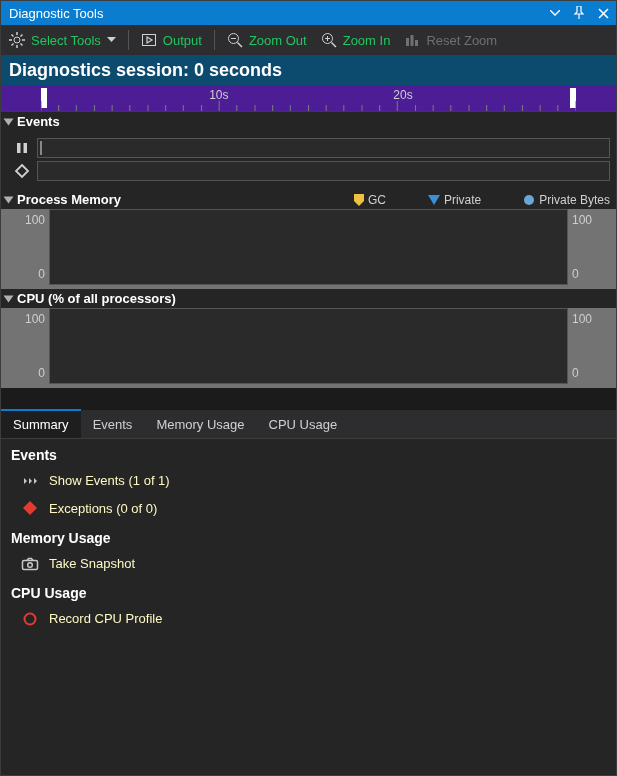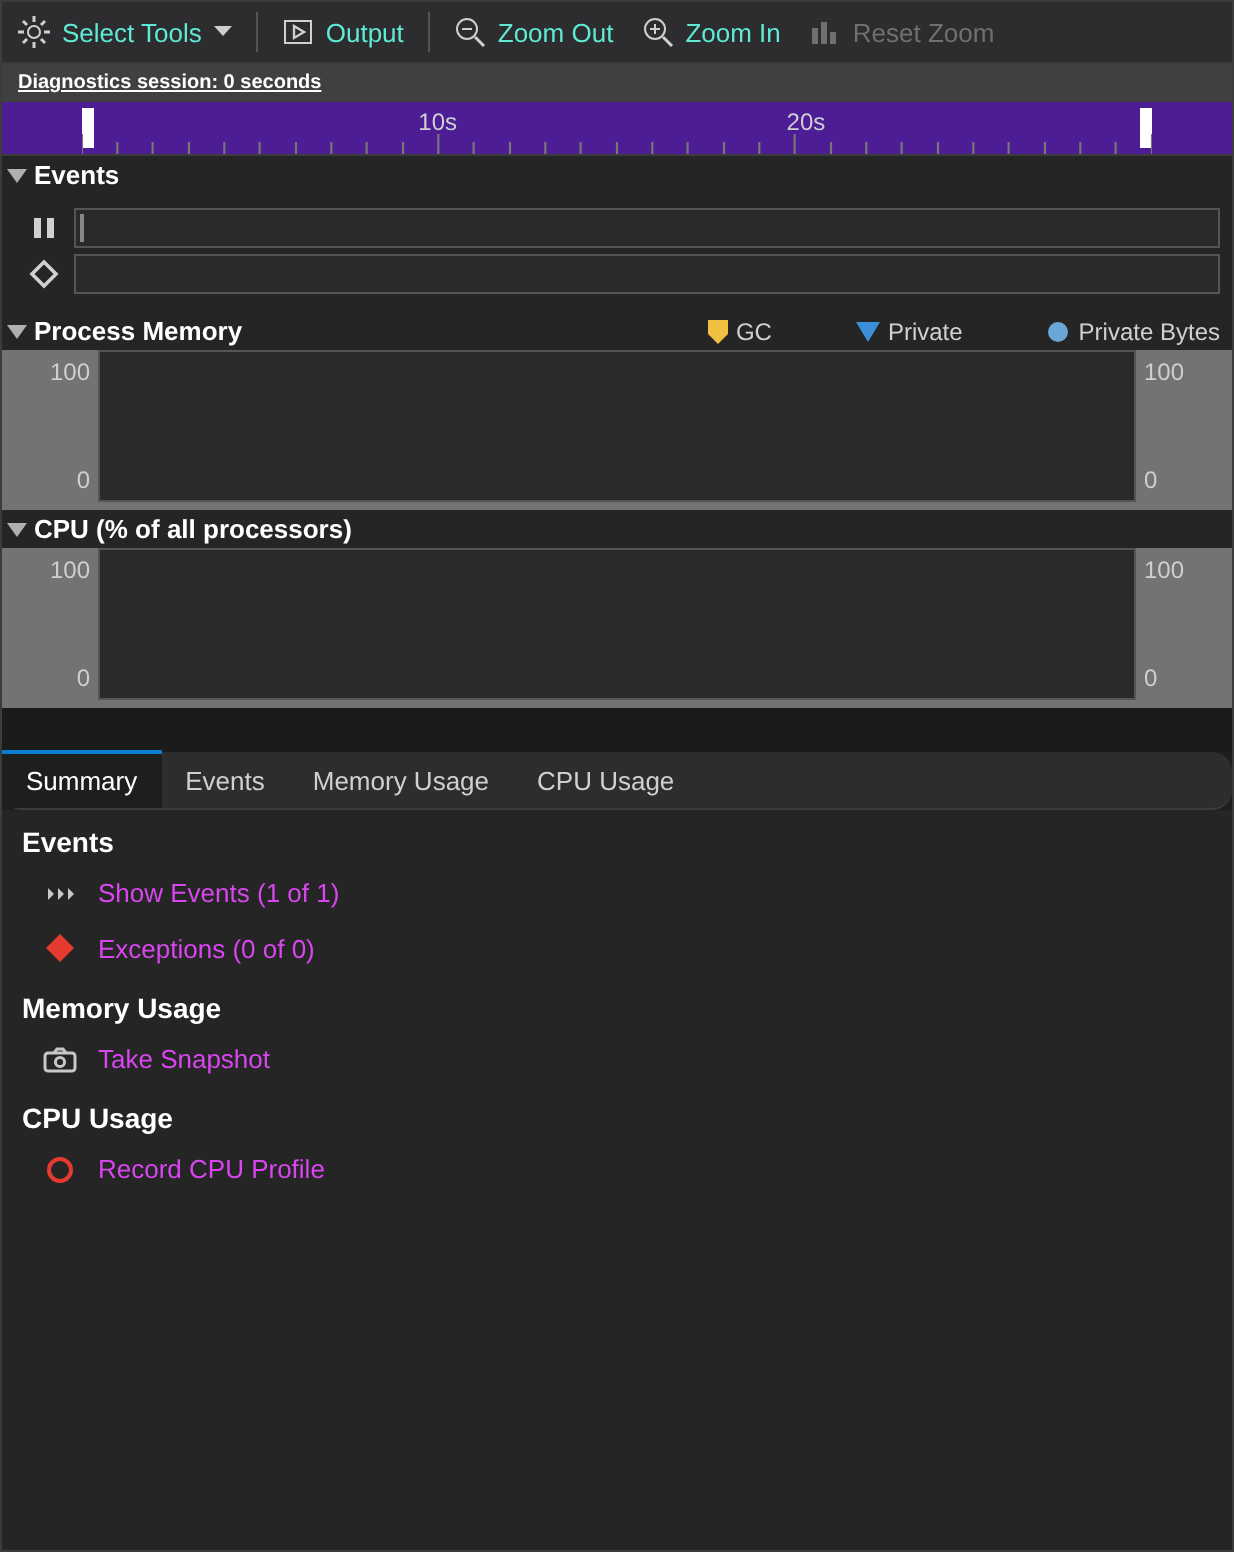--- a/index.html
+++ b/index.html
@@ -41,36 +41,35 @@
     display: flex;
     align-items: center;
     padding: 0 6px;
     gap: 10px;
     border-bottom: 1px solid #3c3c3c;
   }
   .toolbar .tbtn {
     display: inline-flex;
     align-items: center;
     gap: 6px;
-    color: #5eead4;
+    color: #22c55e;
     height: 100%;
     padding: 0 2px;
   }
   .toolbar .tbtn.disabled { color: #707070; }
   .toolbar .sep { width:1px; height:20px; background:#555; }
   .toolbar svg { display:block; }
 
   
   .session {
-    background: #404040;
+    background: #0c4a6e;
     padding: 4px 8px;
     font-weight: bold;
     color: #fff;
-    font-size: 10px;
-    text-decoration: underline;
+    font-size: 18px;
   }
   
   .ruler {
     position: relative;
     height: 26px;
     background: #4c1d95;
     border-bottom: 1px solid #3c3c3c;
     display:flex;
     align-items:flex-end;
   }
@@ -107,38 +106,58 @@
   .chartWrap { background:#737373; padding:0 6px 4px 6px; }
   .chartRow { display:flex; }
   .yAxis { width:34px; display:flex; flex-direction:column; justify-content:space-between; align-items:flex-end; padding:4px 4px; font-size:12px; color:#cfcfcf; }
   .plot { flex:1; height:74px; border:1px solid #555; background:#2a2a2a; }
   .yAxisR { width:34px; display:flex; flex-direction:column; justify-content:space-between; align-items:flex-start; padding:4px 4px; font-size:12px; color:#cfcfcf; }
 
   
   .gap { height:22px; background:#1b1b1c; }
 
   
-  .tabstrip { display:flex; align-items:stretch; background:#2d2d30; height:28px; border-bottom:1px solid #3c3c3c;border-radius:10px;}
+  .tabstrip { display:flex; align-items:stretch; background:#2d2d30; height:28px; border-bottom:1px solid #3c3c3c;}
   .tab { padding:0 12px; display:flex; align-items:center; color:#d0d0d0; font-size:13px; }
   .tab.active { background:#1e1e1e; border-top:2px solid #0a7dd1; margin-top:-1px; color:#fff; }
 
   
   .summary { background:#252526; flex:1; overflow:auto; padding-bottom:8px; }
   .sumHead { font-weight:bold; color:#fff; padding:8px 10px 4px 10px; font-size:14px; }
-  .sumItem { display:flex; align-items:center; gap:10px; padding:6px 10px 6px 20px; color:#d946ef; font-size:13px;}
+  .sumItem { display:flex; align-items:center; gap:10px; padding:6px 10px 6px 20px; color:#fef9c3; font-size:13px;}
   .sumItem .ic { width:18px; display:flex; justify-content:center; }
 
   
   .svgstroke { stroke:#d0d0d0; fill:none; }
 </style>
 </head>
 <body>
 
 <div class="window">
 
+  <div class="titlebar">
+    <span class="title">Diagnostic Tools</span>
+    <div class="controls">
+      <span class="ctrl">
+        <svg width="10" height="6">
+            <path d="M0 0 L5 5 L10 0" stroke="#fff" stroke-width="1.3" fill="none"></path>
+          </svg>
+      </span>
+      <span class="ctrl">
+        <svg width="12" height="14">
+            <path d="M4 0h4v6l2 2H2l2-2V0z M6 8v5" stroke="#fff" stroke-width="1.2" fill="none"></path>
+          </svg>
+      </span>
+      <span class="ctrl">
+        <svg width="11" height="11">
+            <path d="M1 1L10 10 M10 1L1 10" stroke="#fff" stroke-width="1.6"></path>
+          </svg>
+      </span>
+    </div>
+  </div>
 
   <div class="toolbar">
     <div class="tbtn">
       <svg width="16" height="16">
         <circle cx="8" cy="8" r="3" class="svgstroke"></circle>
         <g stroke="#d0d0d0" stroke-width="1.5">
           <line x1="8" y1="0" x2="8" y2="3"></line>
             <line x1="8" y1="13" x2="8" y2="16"></line>
           <line x1="0" y1="8" x2="3" y2="8"></line>
             <line x1="13" y1="8" x2="16" y2="8"></line>

